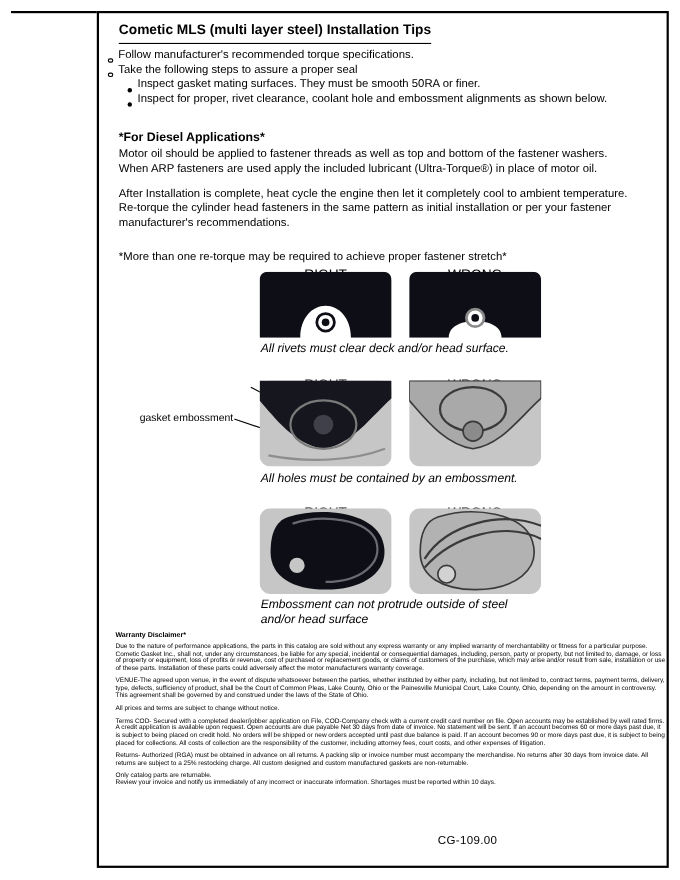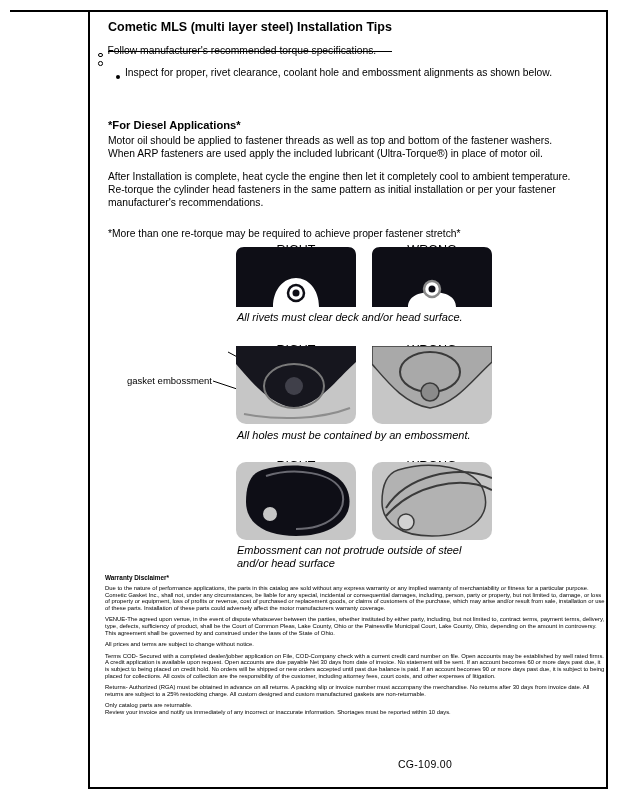--- a/index.html
+++ b/index.html
@@ -7,21 +7,21 @@
   .page {
     position:relative; width:618px; height:800px; margin:0 auto;
     background:#ffffff; color:#000;
     font-family:"Liberation Sans", sans-serif;
     overflow:hidden;
   }
   .abs { position:absolute; }
   .border-box { left:88px; top:10px; width:520px; height:779px; border:2px solid #000; }
   .border-ext { left:10px; top:10px; width:78px; height:0; border-top:2px solid #000; }
   .title { left:108px; top:20px; font-size:12.5px; font-weight:bold; }
-  .title span { border-bottom:1.5px solid #000; padding-bottom:17px; }
+  .title span { border-bottom:1.5px solid #000; padding-bottom:5px; }
   .bullets { left:98px; top:44px; width:482px; font-size:10.3px; }
   .b-row { display:flex; align-items:flex-end; line-height:13.2px; }
   .b-circle { width:4.5px; height:4.5px; border:1px solid #000; border-radius:50%; margin:4.2px 5px 0 0; flex:none; }
   .b-dot { width:4px; height:4px; background:#000; border-radius:50%; margin:4.6px 5px 0 0; flex:none; }
   .sub { margin-left:18px; }
   .diesel-h { left:108px; top:119px; font-size:11.2px; font-weight:bold; }
   .para { left:108px; width:470px; font-size:10.3px; line-height:12.9px; }
   .col-h { width:120px; text-align:center; font-size:12.5px;margin-top:12px; }
   .caption { font-size:11px; line-height:12.5px;font-style:italic; }
   .lbl { font-size:9.5px; line-height:10.6px; text-align:right; }
@@ -43,20 +43,25 @@
     <span>Cometic MLS (multi layer steel) Installation Tips</span>
   </div>
 
   <div class="abs bullets">
     <div class="b-row">
       <span class="b-circle"></span>
       <span>Follow manufacturer's recommended torque specifications.</span>
     </div>
     <div class="b-row">
       <span class="b-circle"></span>
+      <span>Take the following steps to assure a proper seal</span>
+    </div>
+    <div class="b-row sub">
+      <span class="b-dot"></span>
+      <span>Inspect gasket mating surfaces.  They must be smooth 50RA or finer.</span>
     </div>
     <div class="b-row sub">
       <span class="b-dot"></span>
       <span>Inspect for proper, rivet clearance, coolant hole and embossment alignments as shown below.</span>
     </div>
   </div>
 
   <div class="abs diesel-h">*For Diesel Applications*</div>
   <div class="abs para" style="top:135px;">Motor oil should be applied to fastener threads as well as top and bottom of the fastener washers. When ARP fasteners are used apply the included lubricant (Ultra-Torque®) in place of motor oil.</div>
   <div class="abs para" style="top:171px;">After Installation is complete, heat cycle the engine then let it completely cool to ambient temperature. Re-torque the cylinder head fasteners in the same pattern as initial installation or per your fastener manufacturer's recommendations.</div>

